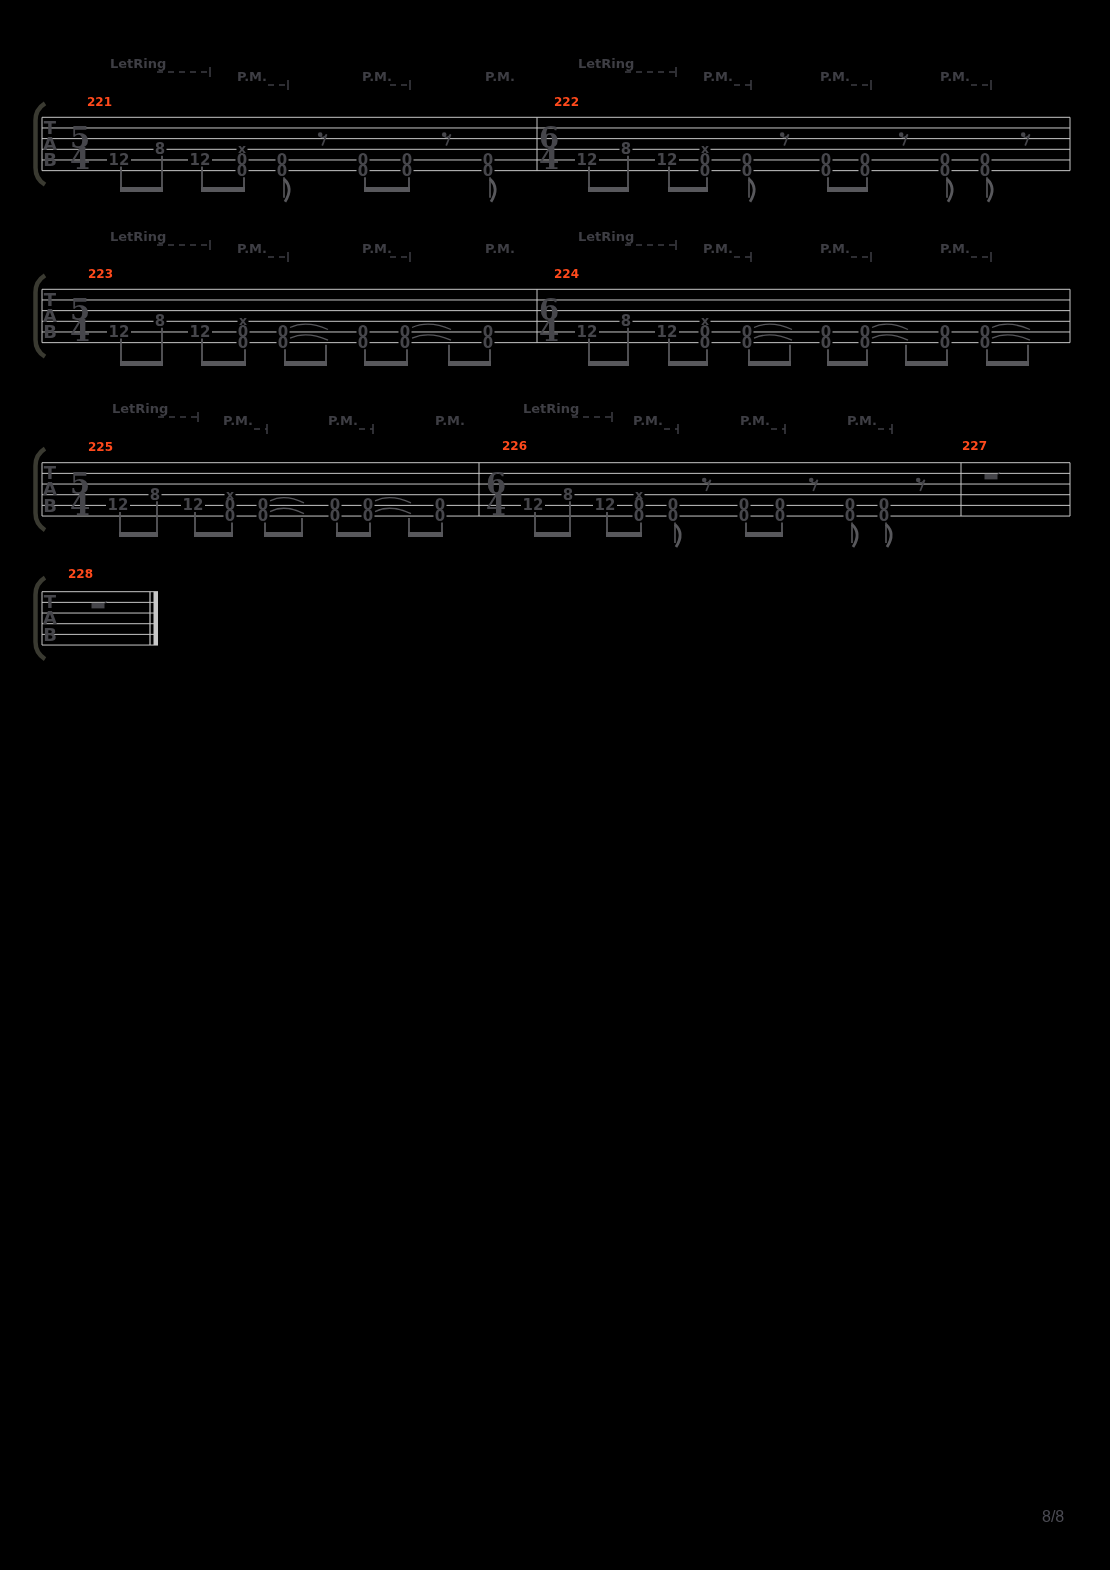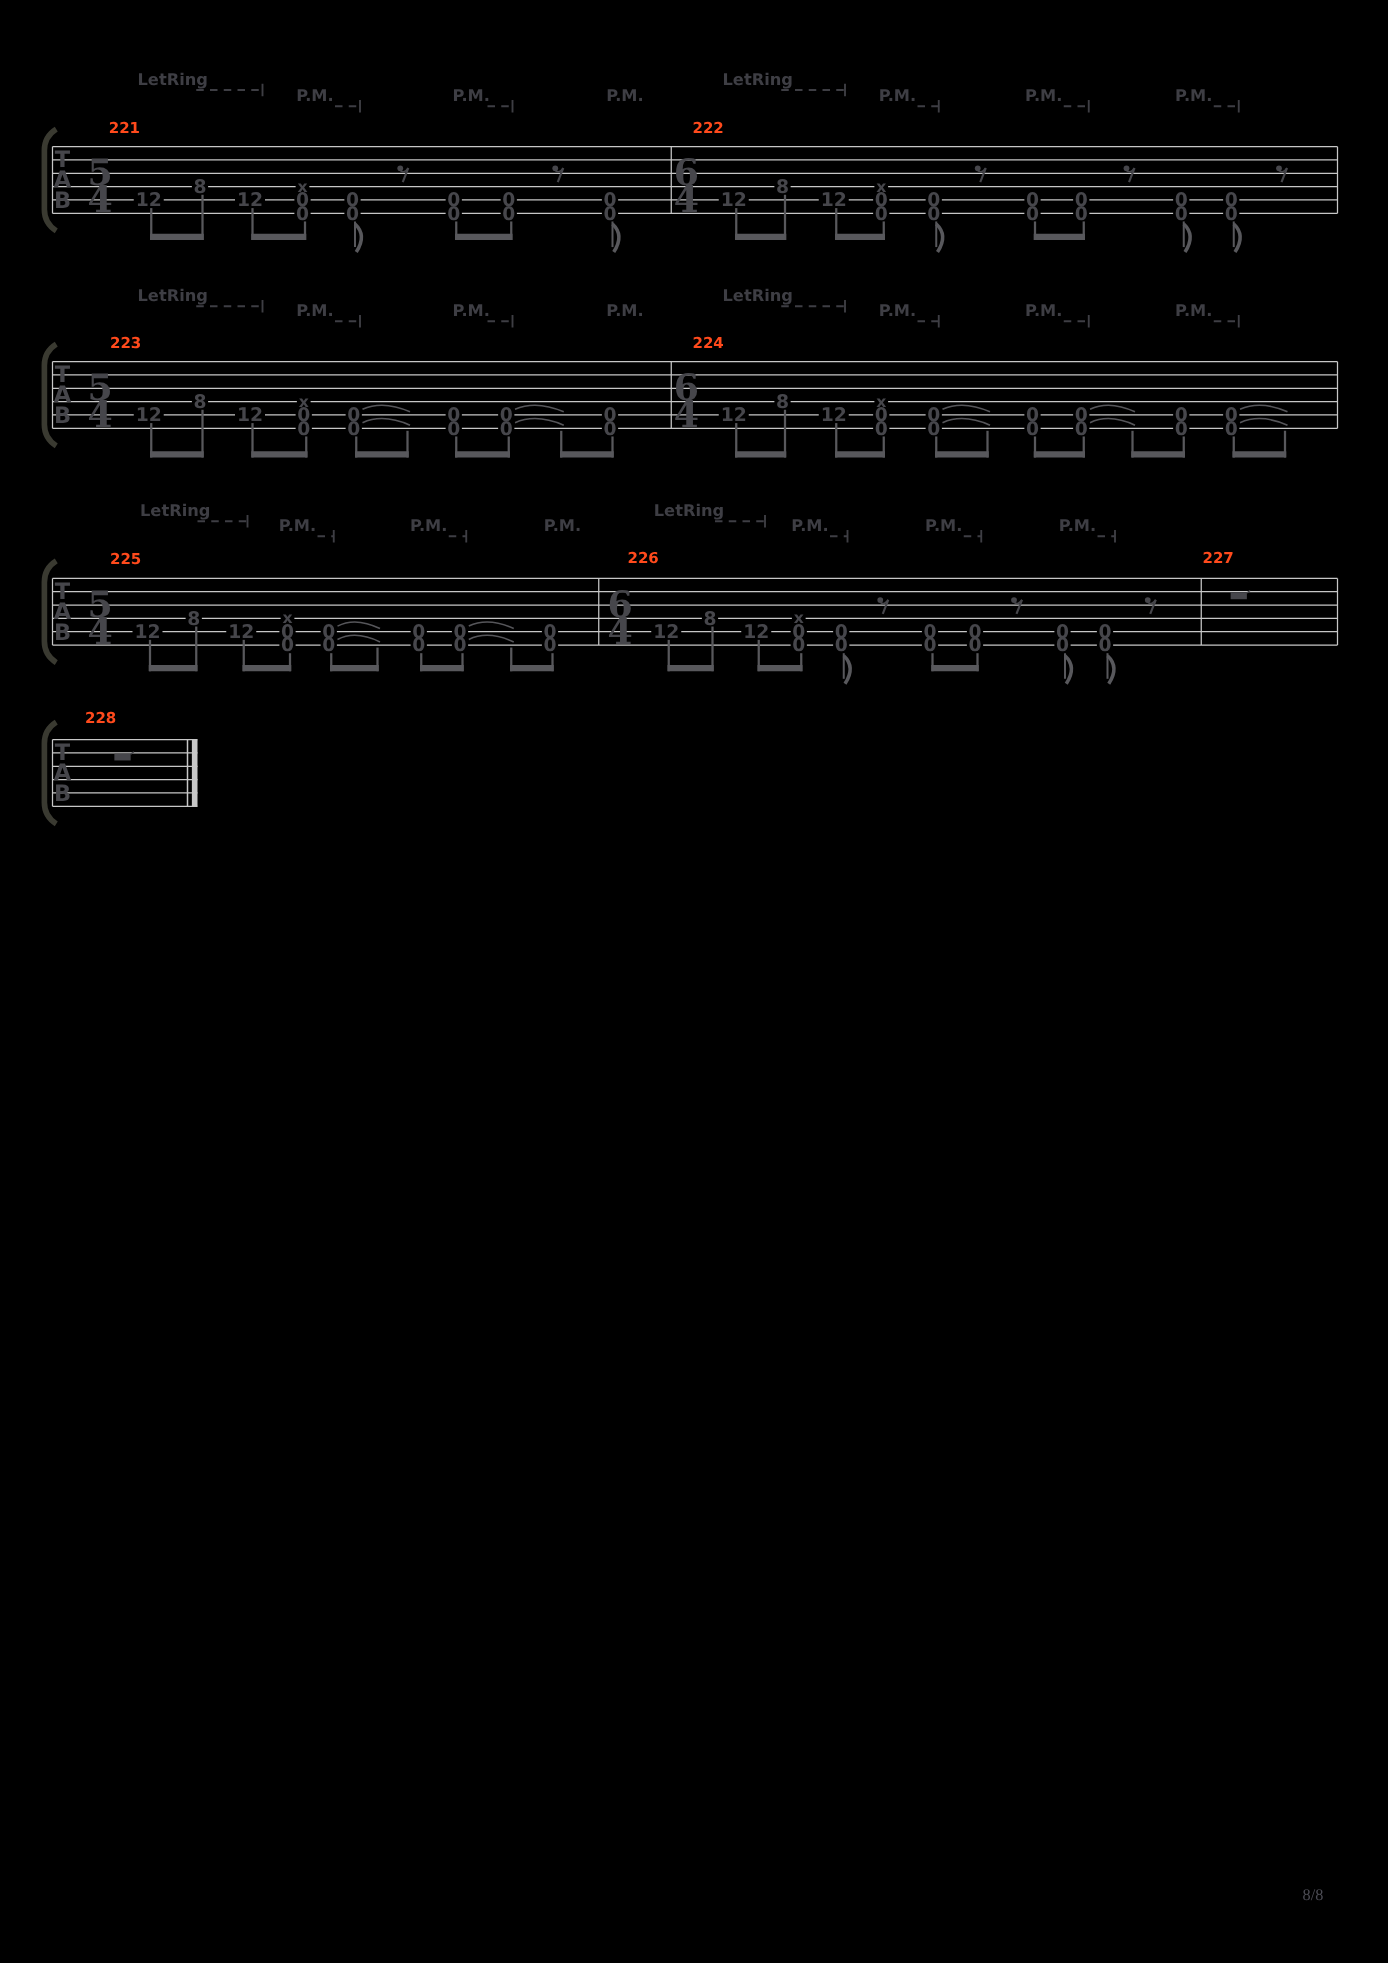--- a/index.html
+++ b/index.html
@@ -7,23 +7,23 @@
     width:1110px;height:1570px;
     background:#000000;
     position:relative;
     font-family:"DejaVu Sans", sans-serif;
     overflow:hidden;
   }
   #score-svg{position:absolute;left:0;top:0;}
   .page-indicator{
     position:absolute;
     left:1042px;top:1508px;
-    font-size:13px;
+    font-size:16px;
     color:#4b4b53;
-    font-family:Liberation Serif, serif;
+    font-family:Liberation Sans, sans-serif;
   }
 </style>
 </head>
 <body>
 
 <svg id="score-svg" width="1110" height="1570" viewBox="0 0 1110 1570">
     <g>
       <path d="M45 103.3 C37 108.3 35.5 114.3 35.5 120.3 L35.5 167.65 C35.5 173.65 37 179.65 45 184.65" stroke="#3a3a31" stroke-width="4.5" fill="none"></path>
       <line x1="42" y1="117.3" x2="1070" y2="117.3" stroke="#c7c7c7" stroke-width="1"></line>
       <line x1="42" y1="127.97" x2="1070" y2="127.97" stroke="#c7c7c7" stroke-width="1"></line>

